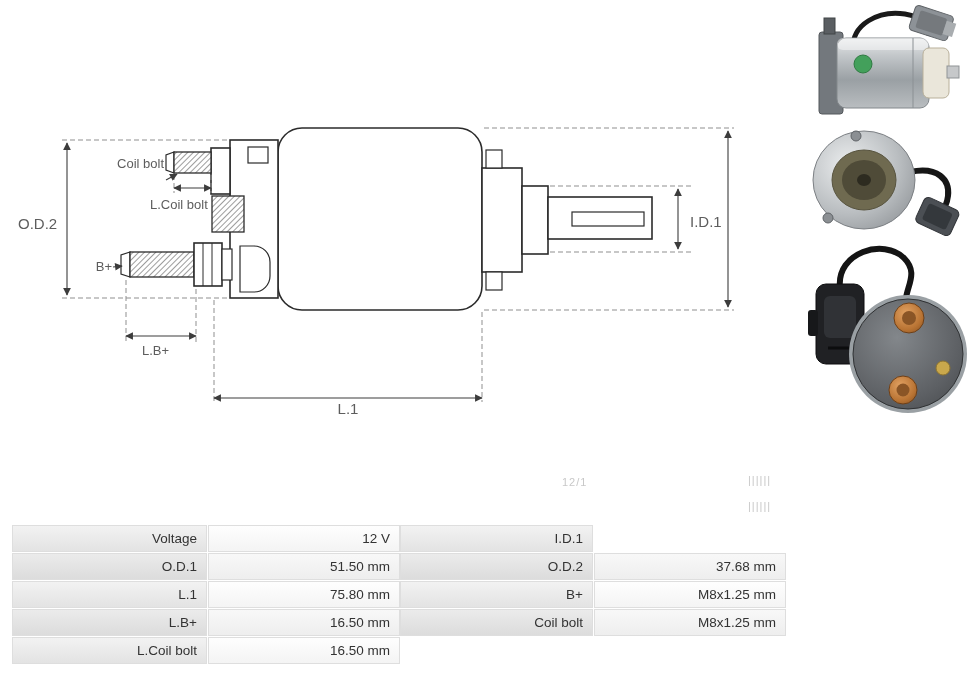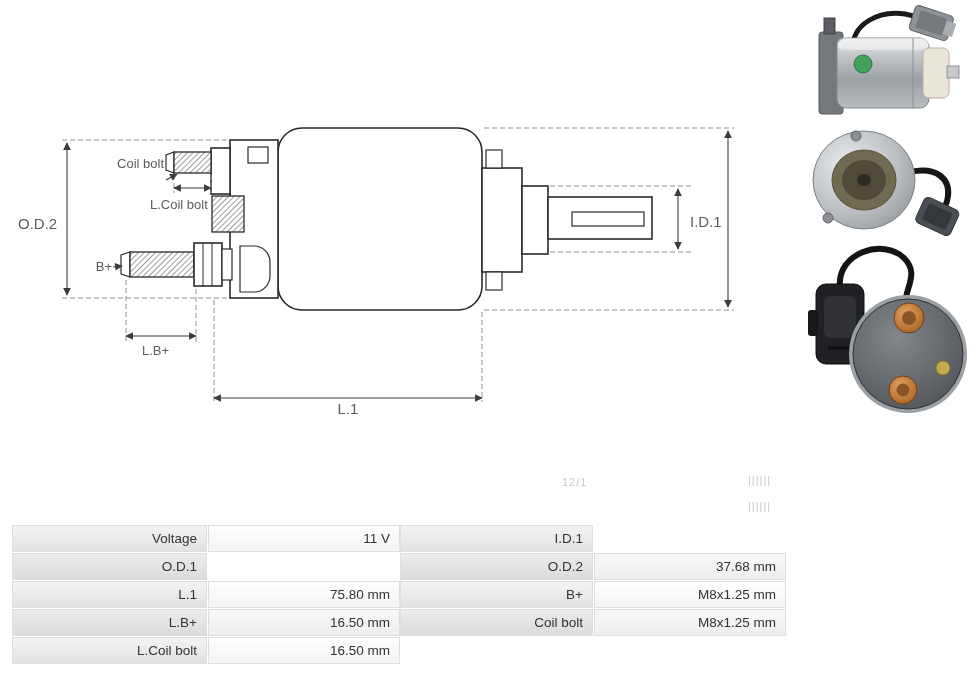--- a/index.html
+++ b/index.html
@@ -212,24 +212,25 @@
     <circle cx="137" cy="146" r="7" fill="#c9a84c" stroke="#8d7430"></circle>
   </svg>
 
   <span class="faint faint-1">12/1</span>
   <span class="faint faint-2">||||||</span>
   <span class="faint faint-3">||||||</span>
 
   <div class="spec spec-left">
     <div class="spec-row">
       <div class="cell label">Voltage</div>
-      <div class="cell value">11 V</div>
+      <div class="cell value">12 V</div>
     </div>
     <div class="spec-row">
       <div class="cell label">O.D.1</div>
+      <div class="cell value">51.50 mm</div>
     </div>
     <div class="spec-row">
       <div class="cell label">L.1</div>
       <div class="cell value">75.80 mm</div>
     </div>
     <div class="spec-row">
       <div class="cell label">L.B+</div>
       <div class="cell value">16.50 mm</div>
     </div>
     <div class="spec-row">

